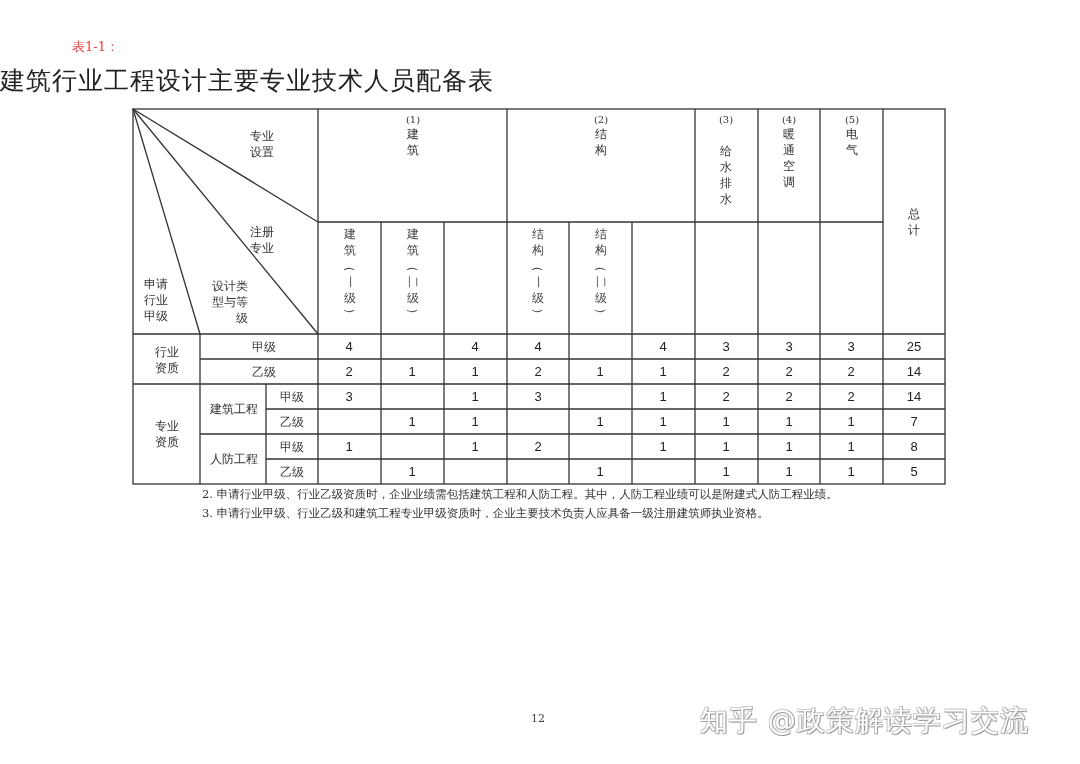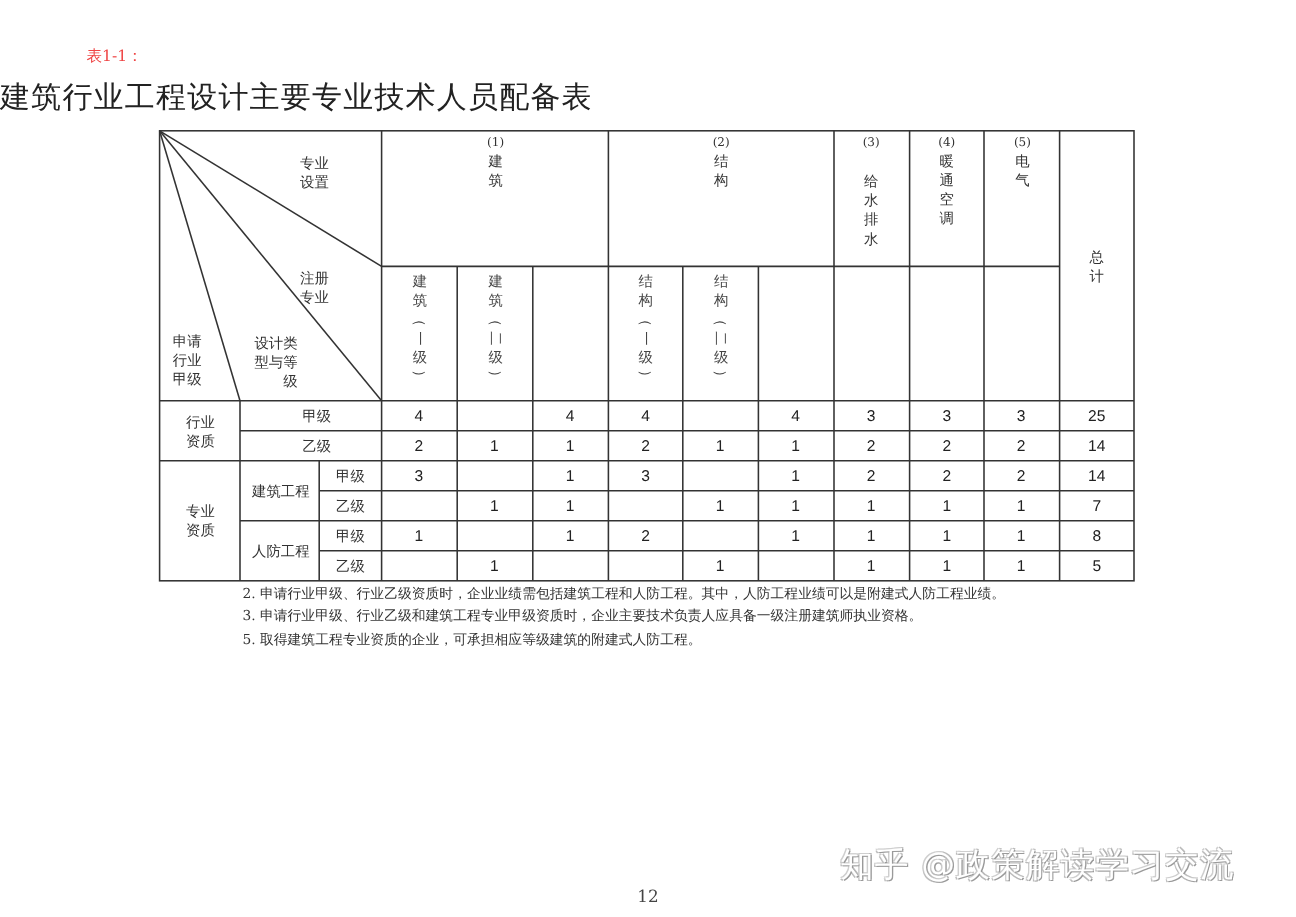--- a/index.html
+++ b/index.html
@@ -12,21 +12,21 @@
   .title { left:0; width:1080px; top:64px; text-align:left; font-size:25px; letter-spacing:1px; color:#222;
            font-family: "DejaVu Sans", "Liberation Sans", sans-serif; padding-left:0; }
   .title span { position:relative; left:0px; }
   svg.grid { position:absolute; left:0; top:0; }
   .cell-text { position:absolute; font-size:12px; text-align:center; color:#333; line-height:16px; }
   .vert { width:20px; word-break:break-all; white-space:normal; }
   .num { position:absolute; font-family:"Liberation Sans", "DejaVu Sans", sans-serif; font-size:13px; color:#222; text-align:center; width:62px; line-height:25px; }
   .notes { left:172px; top:486px; font-size:11.5px; color:#333; line-height:16.5px; }
   .notes .row { white-space:nowrap; }
   .notes .indent { padding-left:30px; }
-  .page-num { left:531px; top:712px; font-size:14px; color:#444;margin-top:28px; }
+  .page-num { left:531px; top:712px; font-size:11px; color:#444; }
   .watermark { left:700px; top:702px; font-size:28px; color:#ffffff;
                font-family:"DejaVu Sans", "Liberation Sans", sans-serif;
                text-shadow: 1px 1px 0 #9a9a9a, -1px -1px 0 #cfcfcf, 1px -1px 0 #bbb, -1px 1px 0 #bbb; letter-spacing:1px; }
 </style>
 </head>
 <body>
 
 <div class="abs table-label">表1-1：</div>
 <div class="abs title"><span>建筑行业工程设计主要专业技术人员配备表</span></div>
 
@@ -193,17 +193,16 @@
   <div class="num" style="left:632px; top:459px;"></div>
   <div class="num" style="left:695px; top:459px;">1</div>
   <div class="num" style="left:758px; top:459px;">1</div>
   <div class="num" style="left:820px; top:459px;">1</div>
   <div class="num" style="left:883px; top:459px;">5</div>
 </div>
 
 <div class="abs notes">
   <div class="row indent">2. 申请行业甲级、行业乙级资质时，企业业绩需包括建筑工程和人防工程。其中，人防工程业绩可以是附建式人防工程业绩。</div>
   <div class="row indent" style="margin-top:2px;">3. 申请行业甲级、行业乙级和建筑工程专业甲级资质时，企业主要技术负责人应具备一级注册建筑师执业资格。</div>
-  <div class="row indent" style="margin-top:4px;">5. 取得建筑工程专业资质的企业，可承担相应等级建筑的附建式人防工程。</div>
 </div>
 
 <div class="abs page-num">12</div>
 <div class="abs watermark">知乎 @政策解读学习交流</div>
 
 </body></html>

